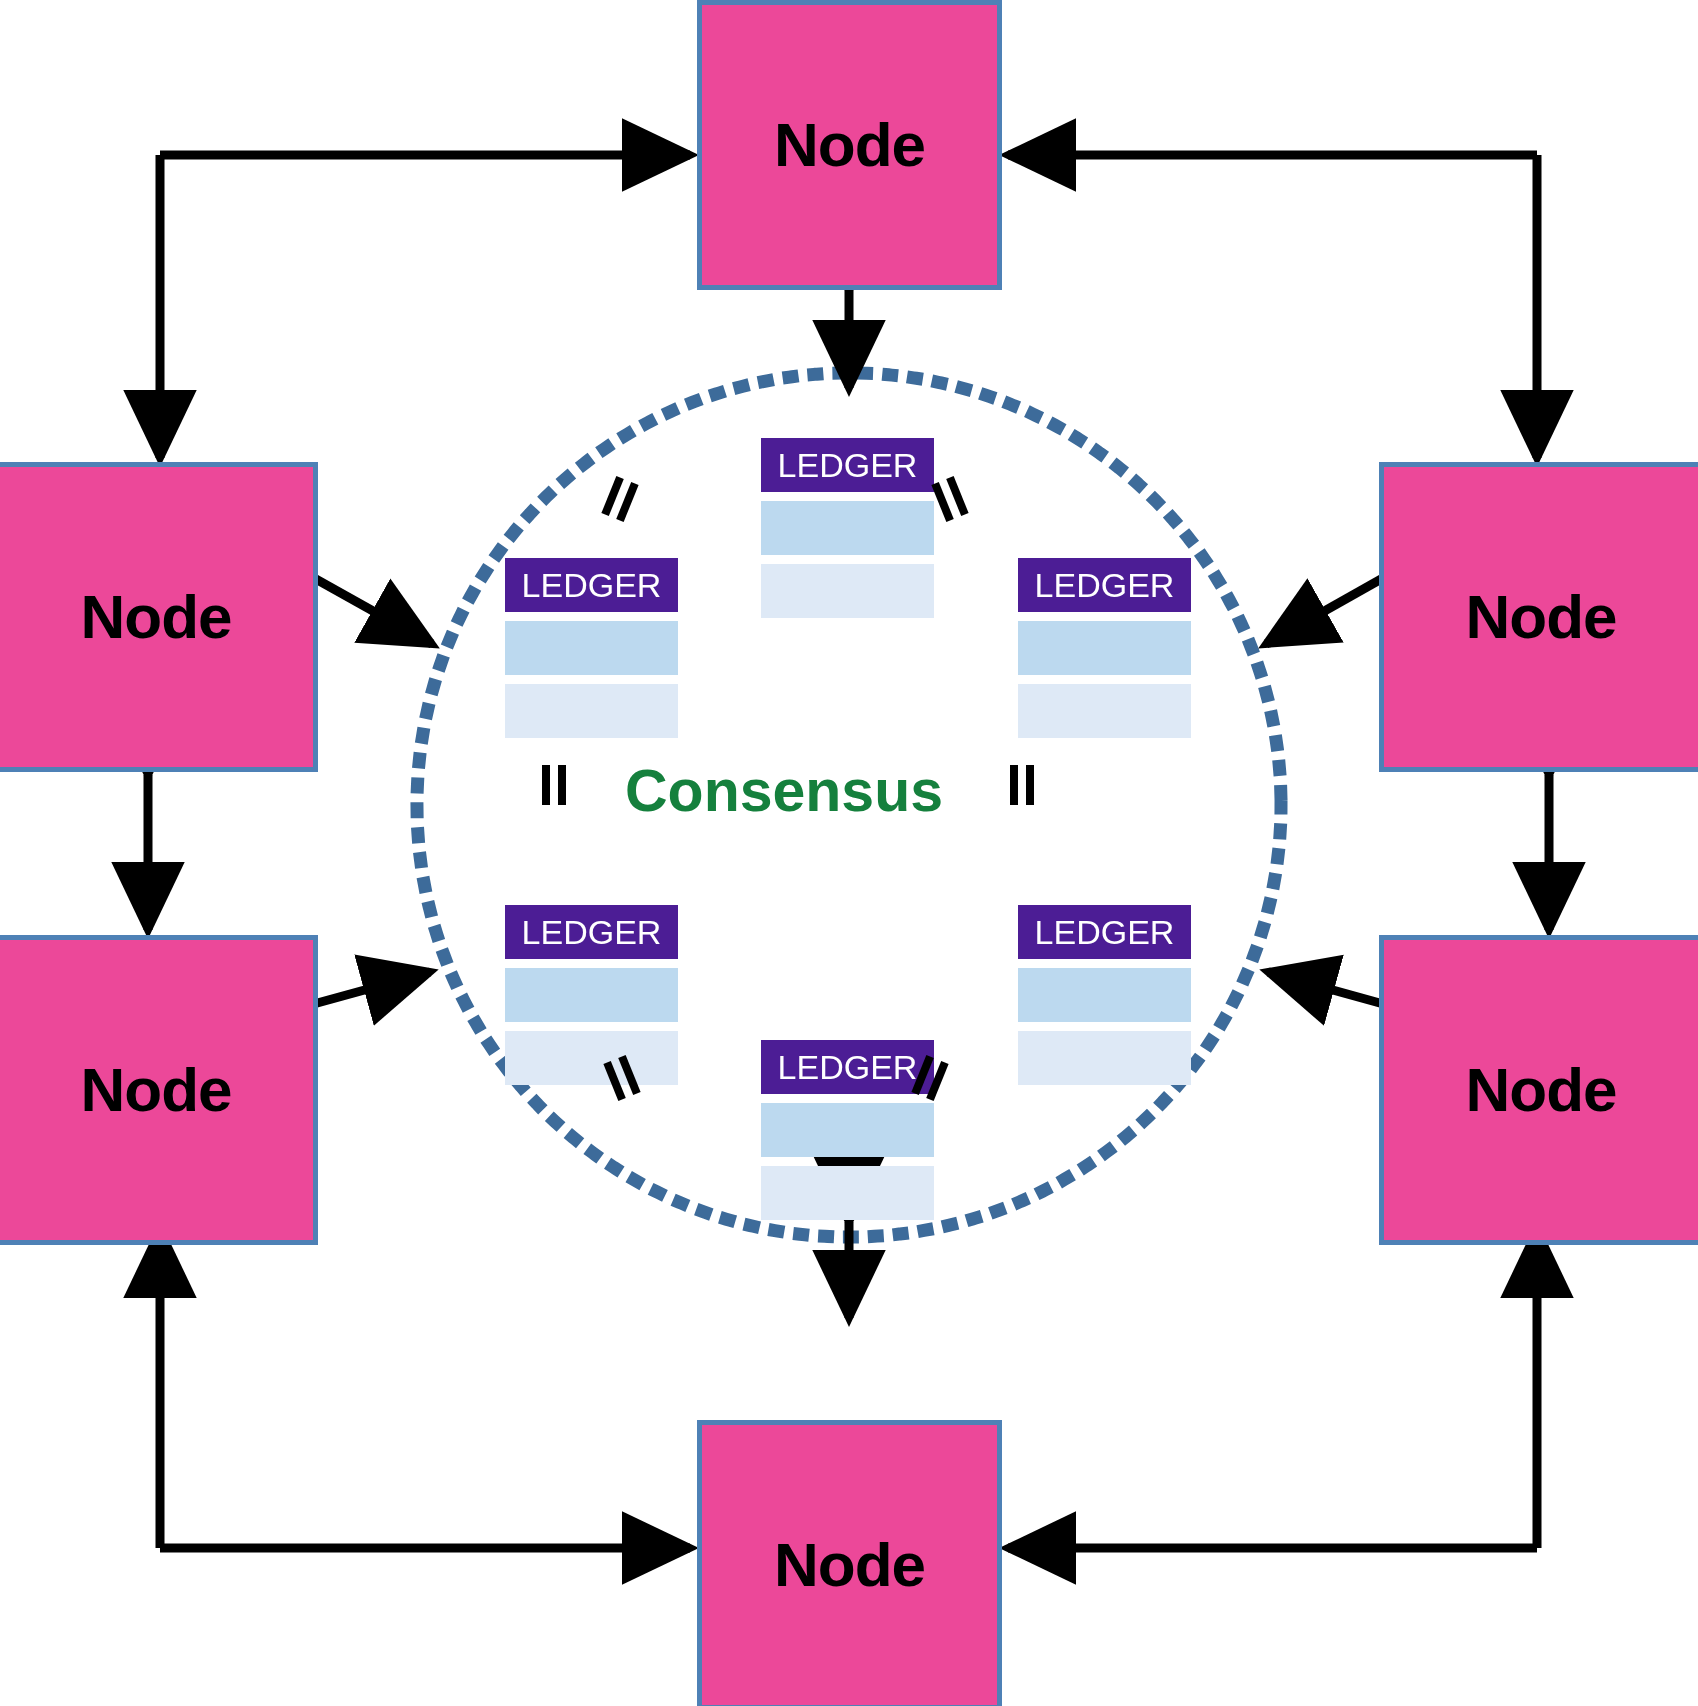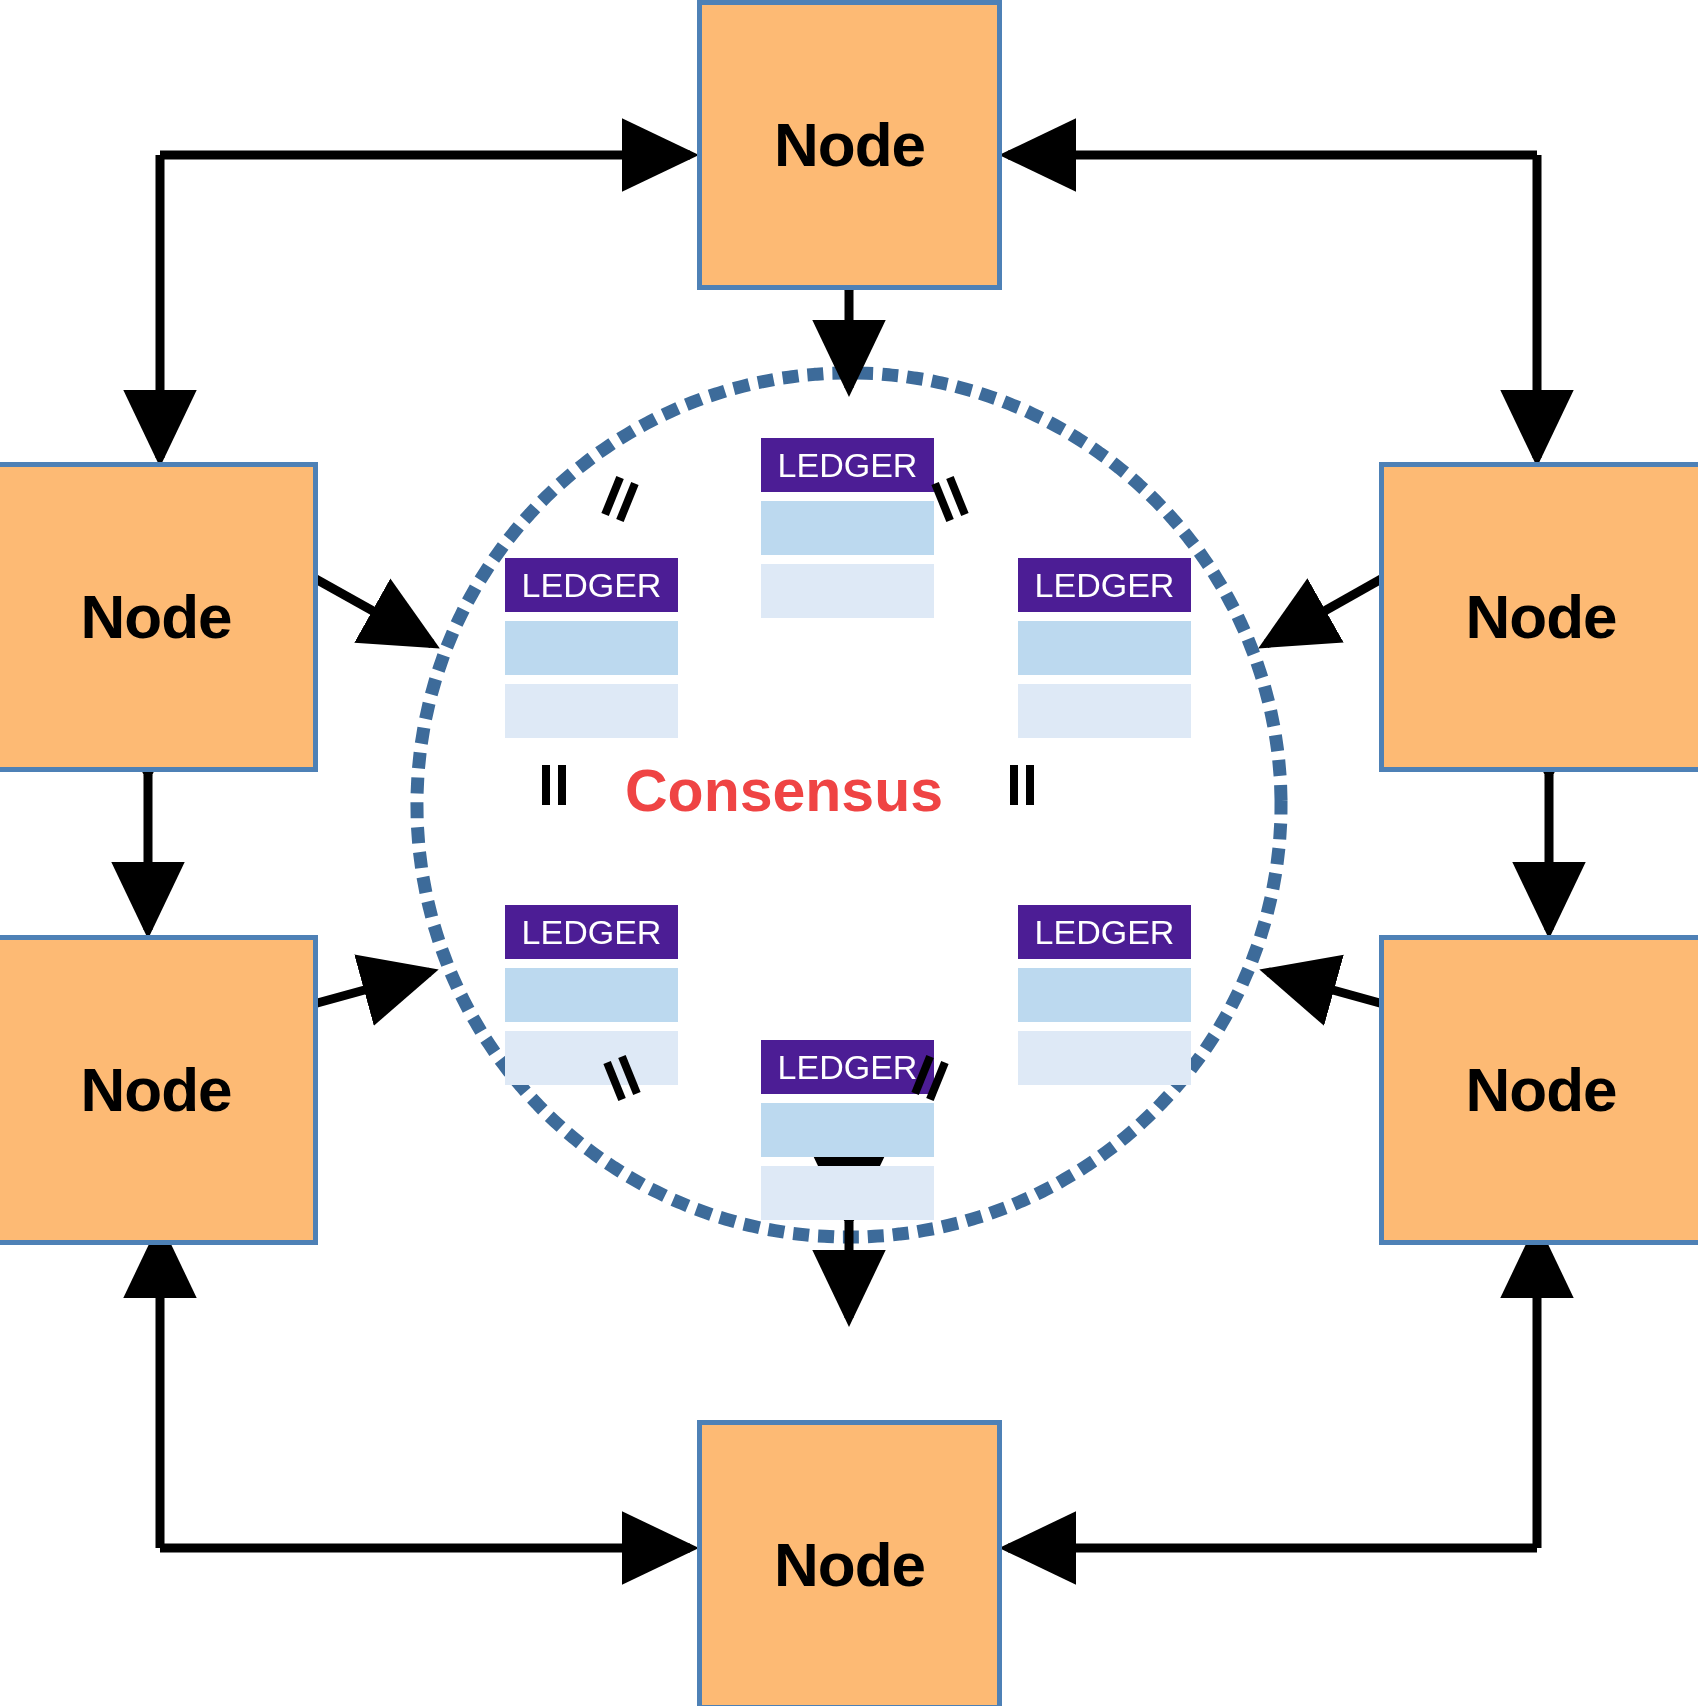--- a/index.html
+++ b/index.html
@@ -20,21 +20,21 @@
   svg.layer {
     position: absolute;
     left: 0;
     top: 0;
     width: 1698px;
     height: 1706px;
   }
   .node-box {
     position: absolute;
     box-sizing: border-box;
-    background: #fdba74;
+    background: #ec4899;
     border: 5px solid #4e81b6;
     display: flex;
     align-items: center;
     justify-content: center;
   }
   .node-label {
     font-family: "Liberation Sans", sans-serif;
     font-weight: bold;
     font-size: 62px;
     color: #000000;
@@ -64,21 +64,21 @@
   .ledger-row2 {
     background: #dee9f6;
     height: 54px;
     margin-top: 9px;
   }
   .consensus-label {
     position: absolute;
     font-family: "Liberation Sans", sans-serif;
     font-weight: bold;
     font-size: 59px;
-    color: #ef4444;
+    color: #15803d;
     white-space: nowrap;
     line-height: 1;
   }
   .eqsign {
     position: absolute;
     width: 44px;
     height: 44px;
   }
   .eqsign span {
     position: absolute;

